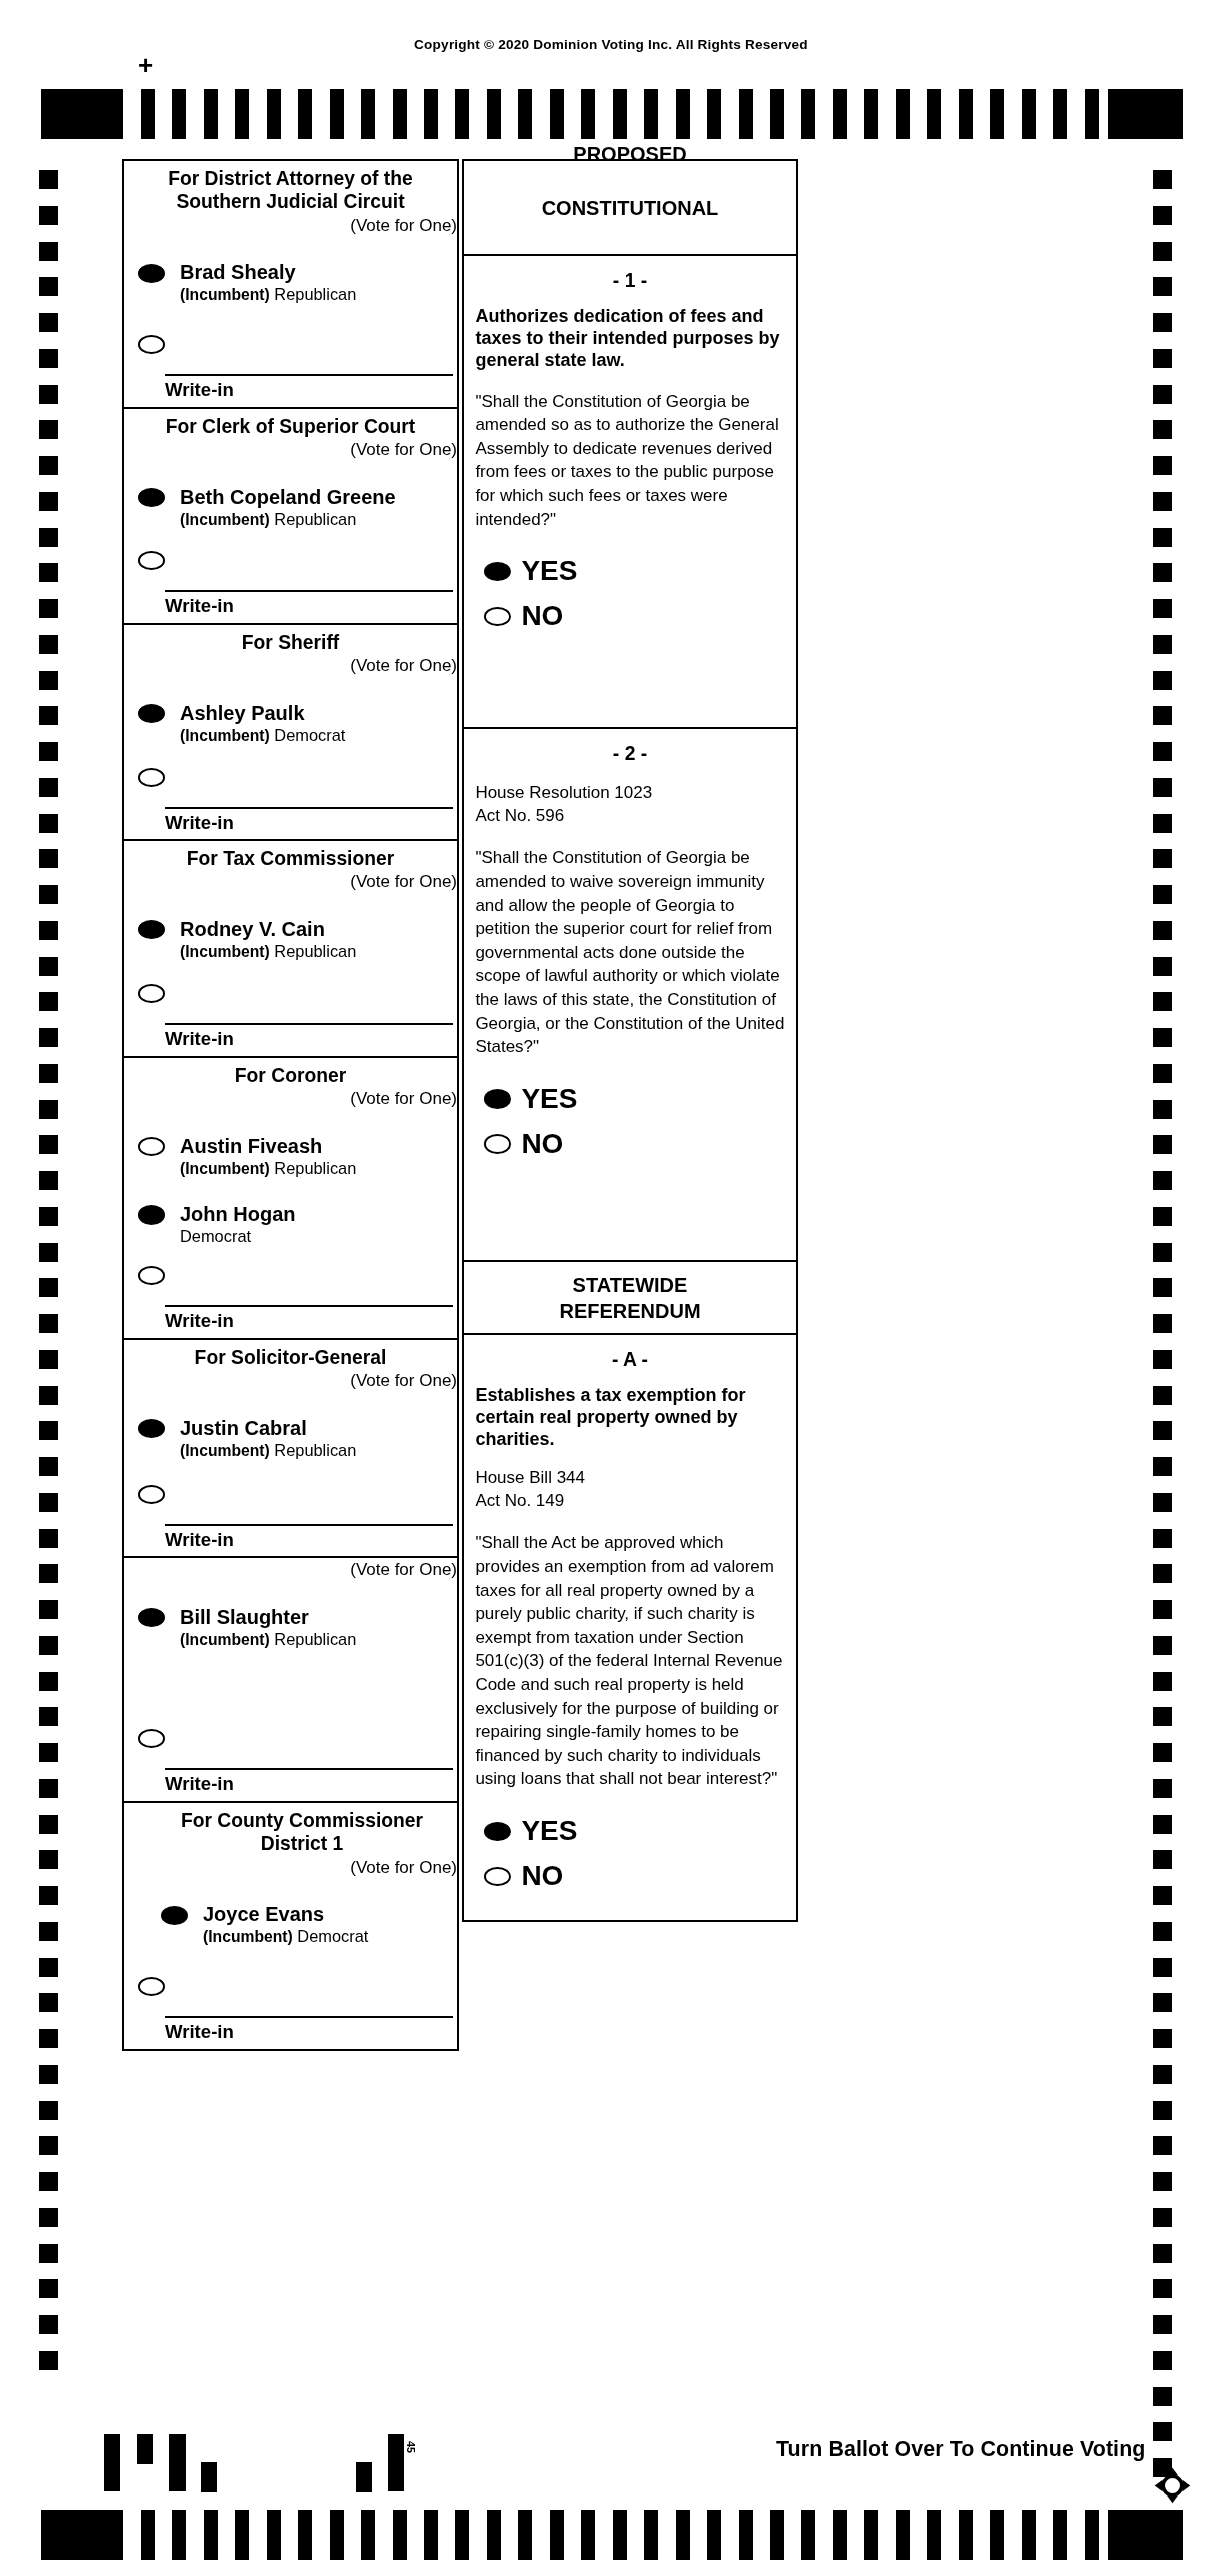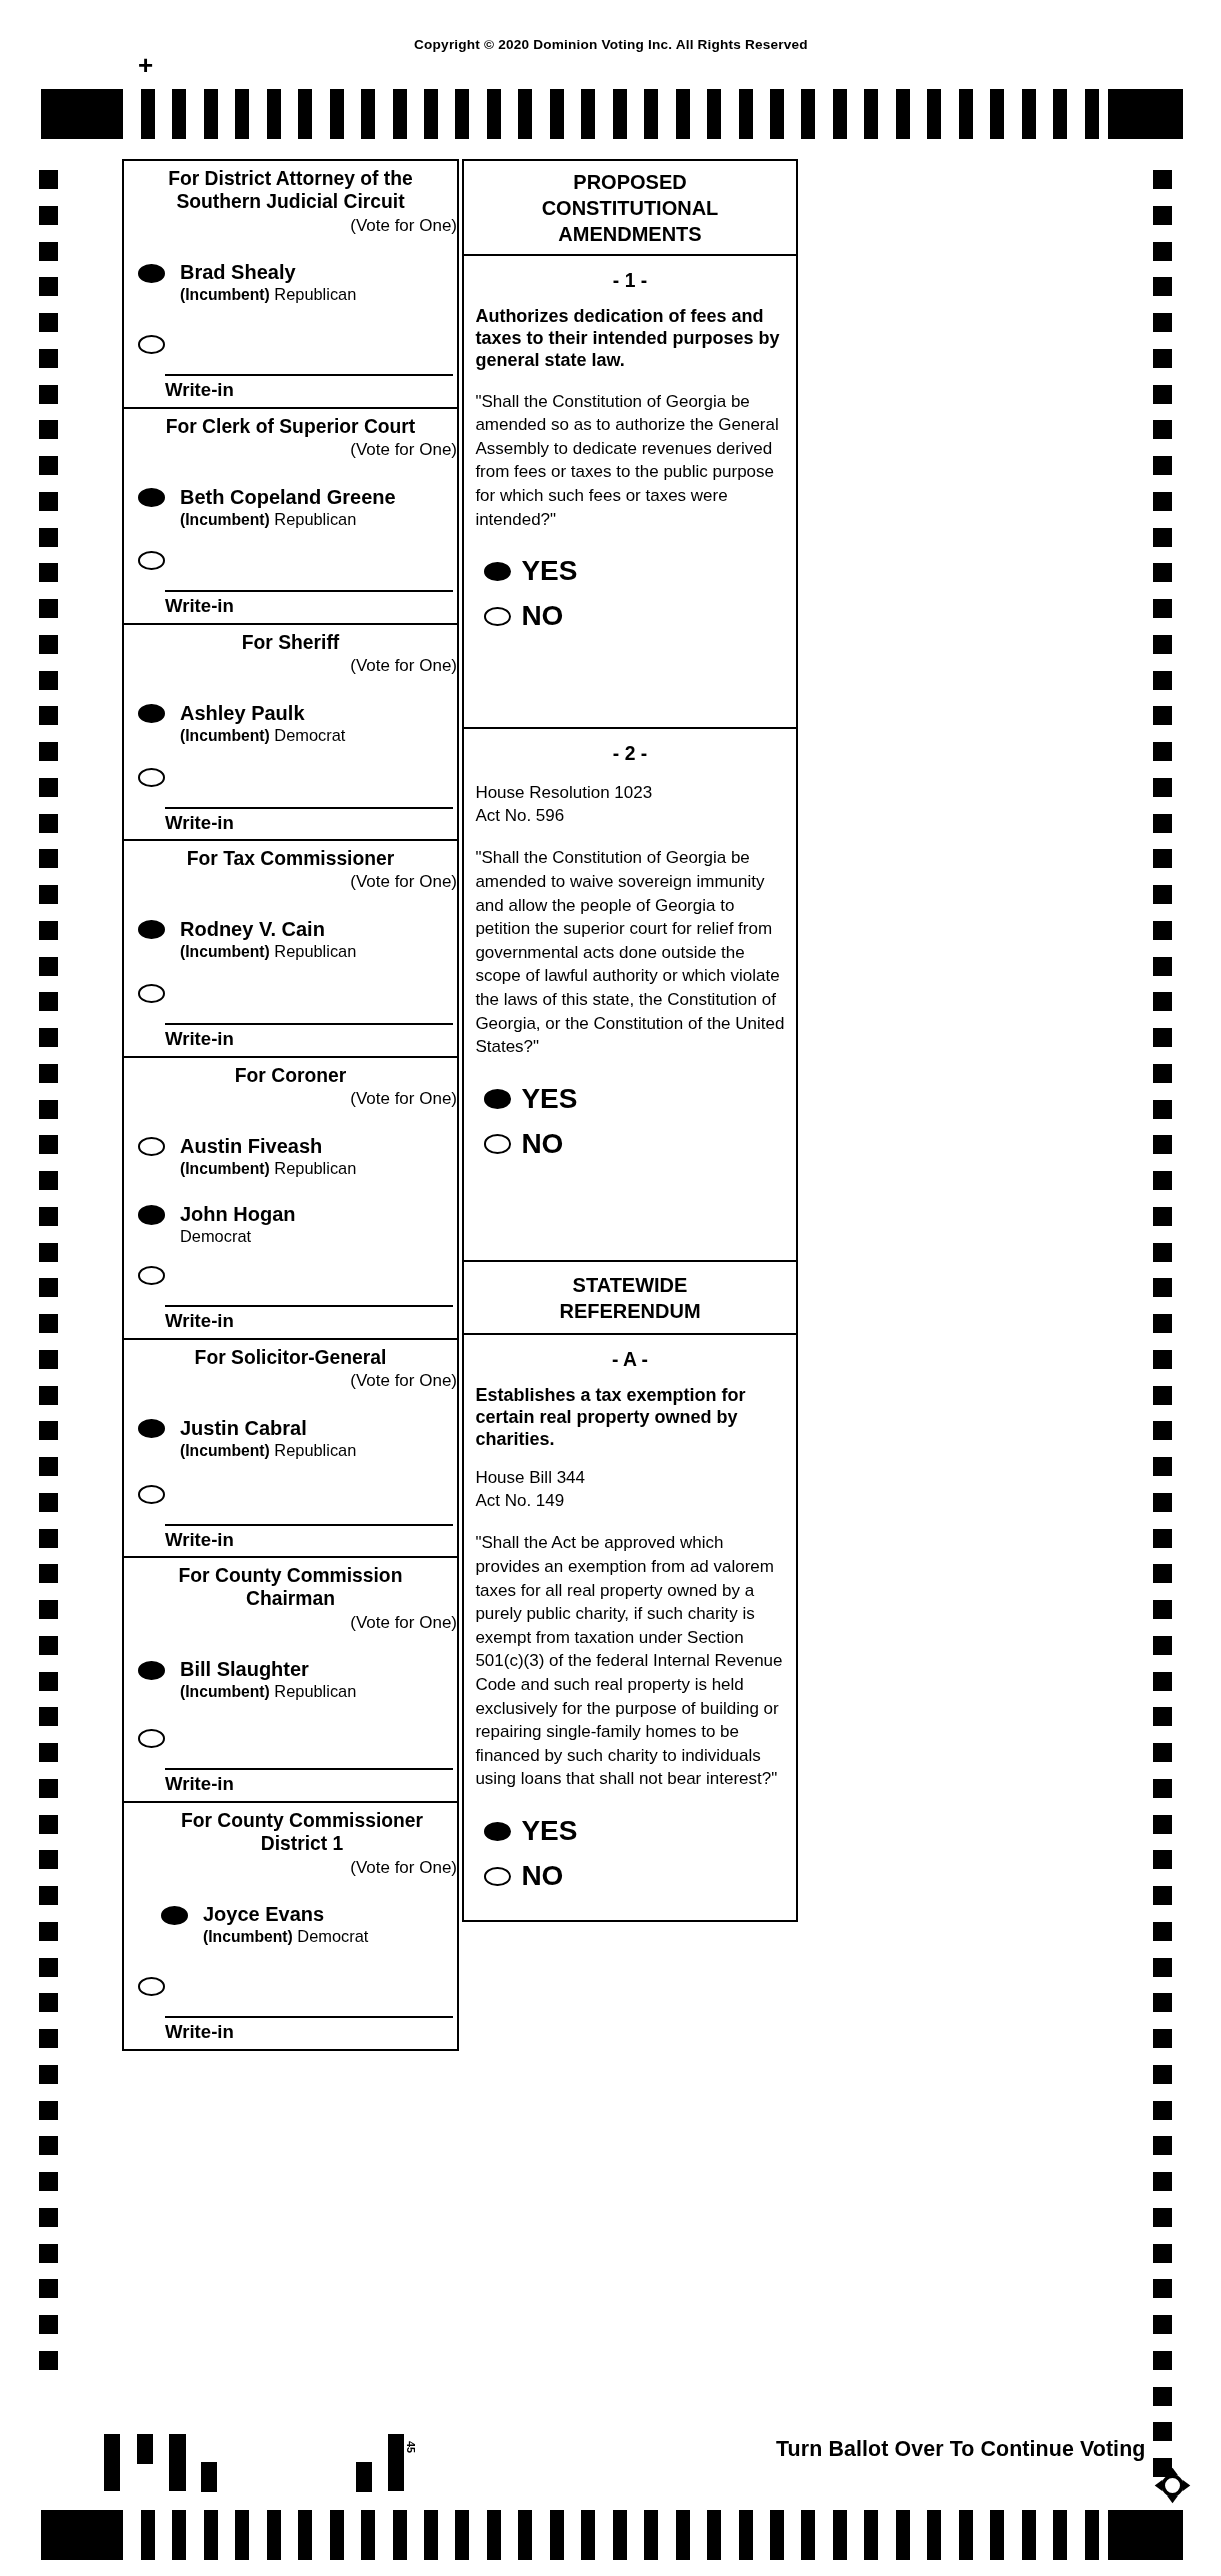--- a/index.html
+++ b/index.html
@@ -340,24 +340,20 @@
         <div class="cand">
           <span class="oval filled"></span>
           <div class="c-name">Justin Cabral</div>
           <div class="c-sub"><b>(Incumbent)</b> Republican</div>
         </div>
         <span class="oval wi-oval"></span>
         <div class="wi-line"></div>
         <div class="wi-label">Write-in</div>
       </div>
       <div class="contest" style="top: 1556px; height: 247px;">
-        <div class="c-titles">
-          <div>For County Commission</div>
-          <div>Chairman</div>
-        </div>
         <div class="c-vote">(Vote for One)</div>
         <div class="cand">
           <span class="oval filled"></span>
           <div class="c-name">Bill Slaughter</div>
           <div class="c-sub"><b>(Incumbent)</b> Republican</div>
         </div>
         <span class="oval wi-oval"></span>
         <div class="wi-line"></div>
         <div class="wi-label">Write-in</div>
       </div>
@@ -371,21 +367,21 @@
           <span class="oval filled"></span>
           <div class="c-name">Joyce Evans</div>
           <div class="c-sub"><b>(Incumbent)</b> Democrat</div>
         </div>
         <span class="oval wi-oval"></span>
         <div class="wi-line"></div>
         <div class="wi-label">Write-in</div>
       </div>
     </div>
   <div id="measures">
-      <div class="mheader" style="top: 159px; height: 97px;">
+      <div class="mheader" style="top: 159px; height: 97px; gap: 28px;">
         <div>PROPOSED</div>
         <div>CONSTITUTIONAL</div>
         <div>AMENDMENTS</div>
       </div>
       <div class="measure" style="top: 254px; height: 475px;">
         <div class="m-num">- 1 -</div>
         <div class="m-summary">Authorizes dedication of fees and taxes to their intended purposes by general state law.</div>
         <div class="m-question">"Shall the Constitution of Georgia be amended so as to authorize the General Assembly to dedicate revenues derived from fees or taxes to the public purpose for which such fees or taxes were intended?"</div>
         <div class="choice first">
           <span class="oval filled"></span>

